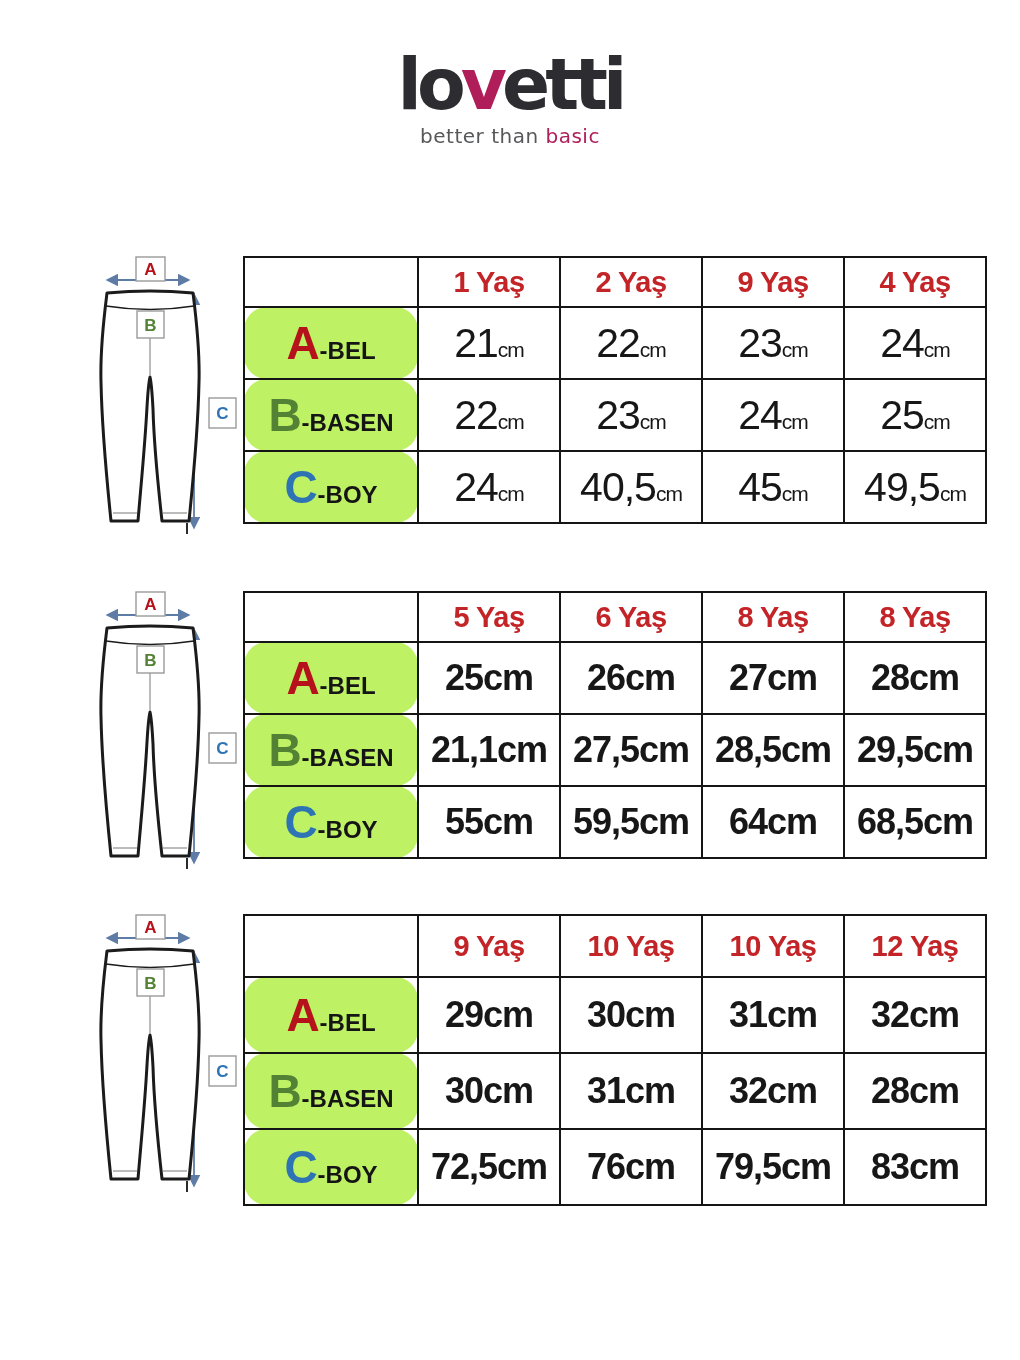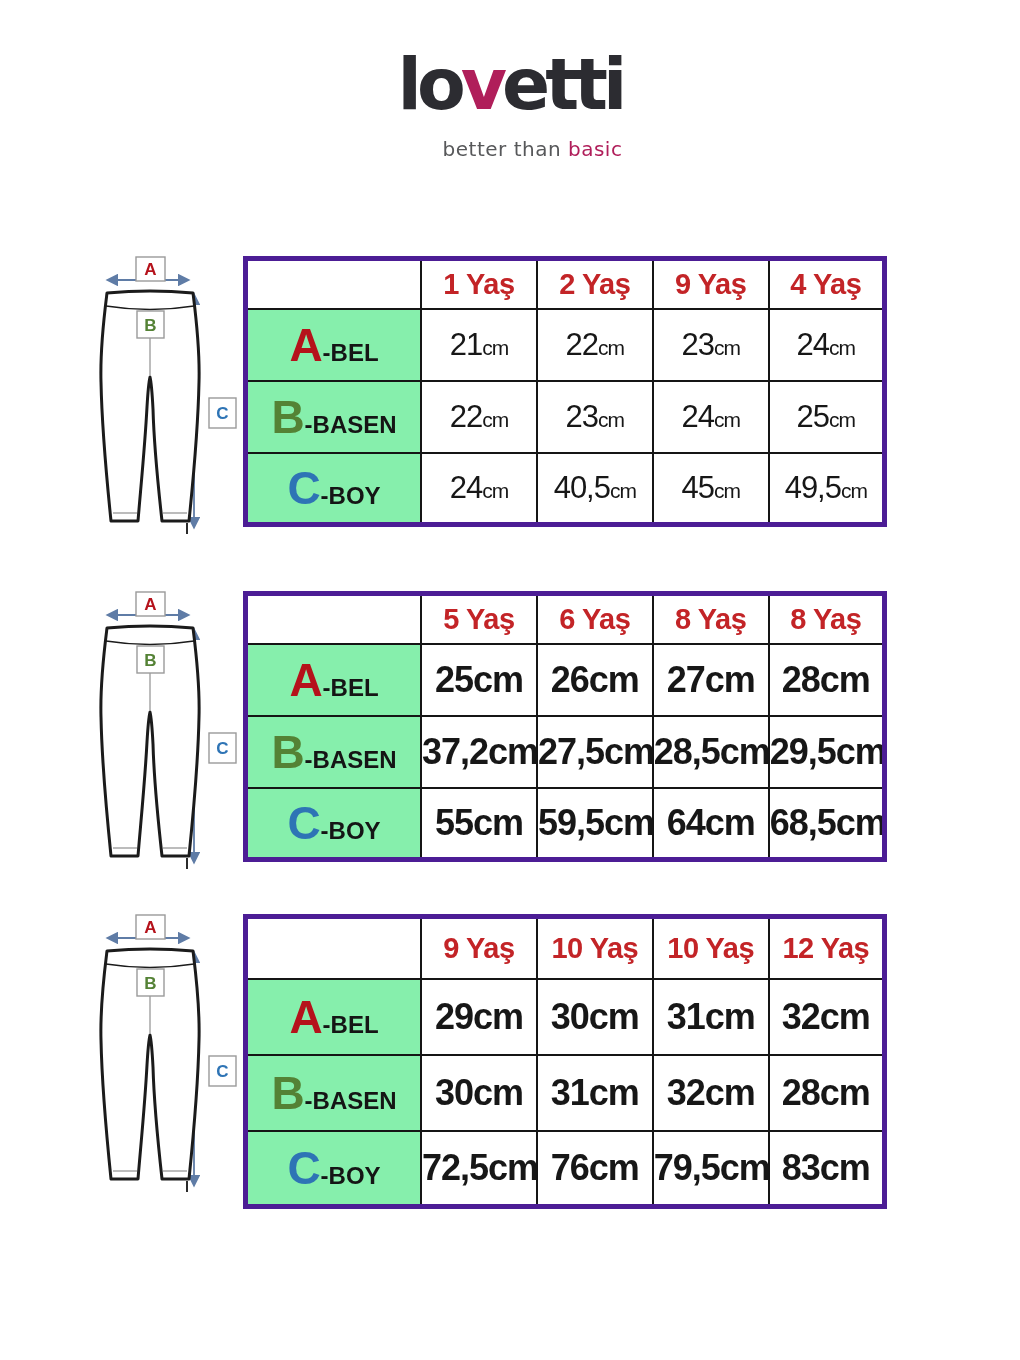--- a/index.html
+++ b/index.html
@@ -5,21 +5,21 @@
   html,body{margin:0;padding:0;background:#ffffff;}
   .page{position:relative;width:1020px;height:1360px;background:#fff;overflow:hidden;
         font-family:"Liberation Sans",sans-serif;color:#171717;}
 
   
   .logo-block{position:absolute;top:48px;left:0;width:100%;display:flex;justify-content:center;}
   .logo-wrap{display:flex;flex-direction:column;}
   .logo{font-family:"DejaVu Sans",sans-serif;font-size:71px;line-height:1.05;
         color:#2c2c31;letter-spacing:-5px;font-weight:700;}
   .logo .accent{color:var(--brand-accent,#b01e5a);}
-  .tagline{text-align:right;font-size:20px;letter-spacing:.5px;margin-top:14px;
+  .tagline{text-align:center;font-size:20px;letter-spacing:.5px;margin-top:1px;
            color:var(--tagline-gray,#57585a);font-family:"DejaVu Sans",sans-serif;}
   .tagline .accent{color:var(--brand-accent,#b01e5a);font-weight:500;}
 
   
   .size-section{position:absolute;left:0;width:100%;height:300px;}
   .s0{top:247px}.s1{top:582px}.s2{top:905px}
 
   .diagram{position:absolute;left:76px;top:0;width:162px;height:292px;}
   .diagram svg{width:100%;height:100%;display:block;}
   .pants{fill:#ffffff;stroke:var(--line-dark,#1b1b1b);stroke-width:3;stroke-linejoin:round;}
@@ -27,37 +27,37 @@
   .stem{stroke:#8f8f8f;stroke-width:1.2;}
   .cuff{stroke:#bcbcbc;stroke-width:2;}
   .arrow{stroke:var(--arrow-blue,#5f7ca6);stroke-width:1.8;fill:none;}
   .ah-fill{fill:var(--arrow-blue,#5f7ca6);}
   .tick{stroke:#2b2b2b;stroke-width:2;}
   .tag rect{fill:#fff;stroke:#9a9a9a;stroke-width:1.4;}
   .tag text{font-family:"Liberation Sans",sans-serif;font-size:17px;font-weight:bold;text-anchor:middle;}
   .ta{fill:var(--letter-red,#b5121b);} .tb{fill:var(--letter-green,#548235);} .tc{fill:var(--letter-blue,#2e74b5);}
 
   
-  .size-table{position:absolute;left:243px;top:9px;width:644px;background:#fff;
-              border-collapse:collapse;table-layout:fixed;border:5px solid #4c1d95;}
+  .size-table{position:absolute;left:243px;top:9px;width:744px;background:#fff;
+              border-collapse:collapse;table-layout:fixed;border:1px solid #4c1d95;}
   .size-table th,.size-table td{border:2px solid #151515;padding:0;overflow:hidden;}
   .size-table thead tr{height:50px;}
   .tall-head .size-table thead tr{height:62px;}
   .size-table tbody tr{height:72px;}
   .tall-head .size-table tbody tr{height:76px;}
   .corner,.rowlabel{width:172px;}
   .age{color:var(--age-red,#c32427);font-size:29px;font-weight:bold;text-align:center;letter-spacing:-.5px;}
-  .rowlabel{text-align:center;vertical-align:middle;background:#86efac;}
+  .rowlabel{text-align:center;vertical-align:middle;background:#bef264;border-radius:23px;}
   .rowlabel .letter{font-size:46px;font-weight:bold;line-height:1;}
   .letter-a .letter{color:var(--letter-red,#b5121b);}
   .letter-b .letter{color:var(--letter-green,#548235);}
   .letter-c .letter{color:var(--letter-blue,#2e74b5);}
   .rowlabel .suffix{font-size:24px;font-weight:600;color:#151515;}
   .val{text-align:center;vertical-align:middle;letter-spacing:-1px;color:#171717;}
-  .val .num{font-size:31px;font-weight:400;}
+  .val .num{font-size:41px;font-weight:400;}
   .val .unit{font-size:21px;font-weight:400;}
   .unit-big .val .num,.unit-big .val .unit{font-size:36px;font-weight:700;letter-spacing:-1px;}
 </style>
 </head>
 <body>
 
 <div class="page">
 
   <header class="logo-block">
     <div class="logo-wrap">
@@ -182,21 +182,21 @@
       <tbody>
             <tr>
               <th class="rowlabel letter-a"><span class="letter">A</span><span class="suffix">-BEL</span></th>
               <td class="val"><span class="num">25</span><span class="unit">cm</span></td>
               <td class="val"><span class="num">26</span><span class="unit">cm</span></td>
               <td class="val"><span class="num">27</span><span class="unit">cm</span></td>
               <td class="val"><span class="num">28</span><span class="unit">cm</span></td>
             </tr>
             <tr>
               <th class="rowlabel letter-b"><span class="letter">B</span><span class="suffix">-BASEN</span></th>
-              <td class="val"><span class="num">37,2</span><span class="unit">cm</span></td>
+              <td class="val"><span class="num">21,1</span><span class="unit">cm</span></td>
               <td class="val"><span class="num">27,5</span><span class="unit">cm</span></td>
               <td class="val"><span class="num">28,5</span><span class="unit">cm</span></td>
               <td class="val"><span class="num">29,5</span><span class="unit">cm</span></td>
             </tr>
             <tr>
               <th class="rowlabel letter-c"><span class="letter">C</span><span class="suffix">-BOY</span></th>
               <td class="val"><span class="num">55</span><span class="unit">cm</span></td>
               <td class="val"><span class="num">59,5</span><span class="unit">cm</span></td>
               <td class="val"><span class="num">64</span><span class="unit">cm</span></td>
               <td class="val"><span class="num">68,5</span><span class="unit">cm</span></td>

